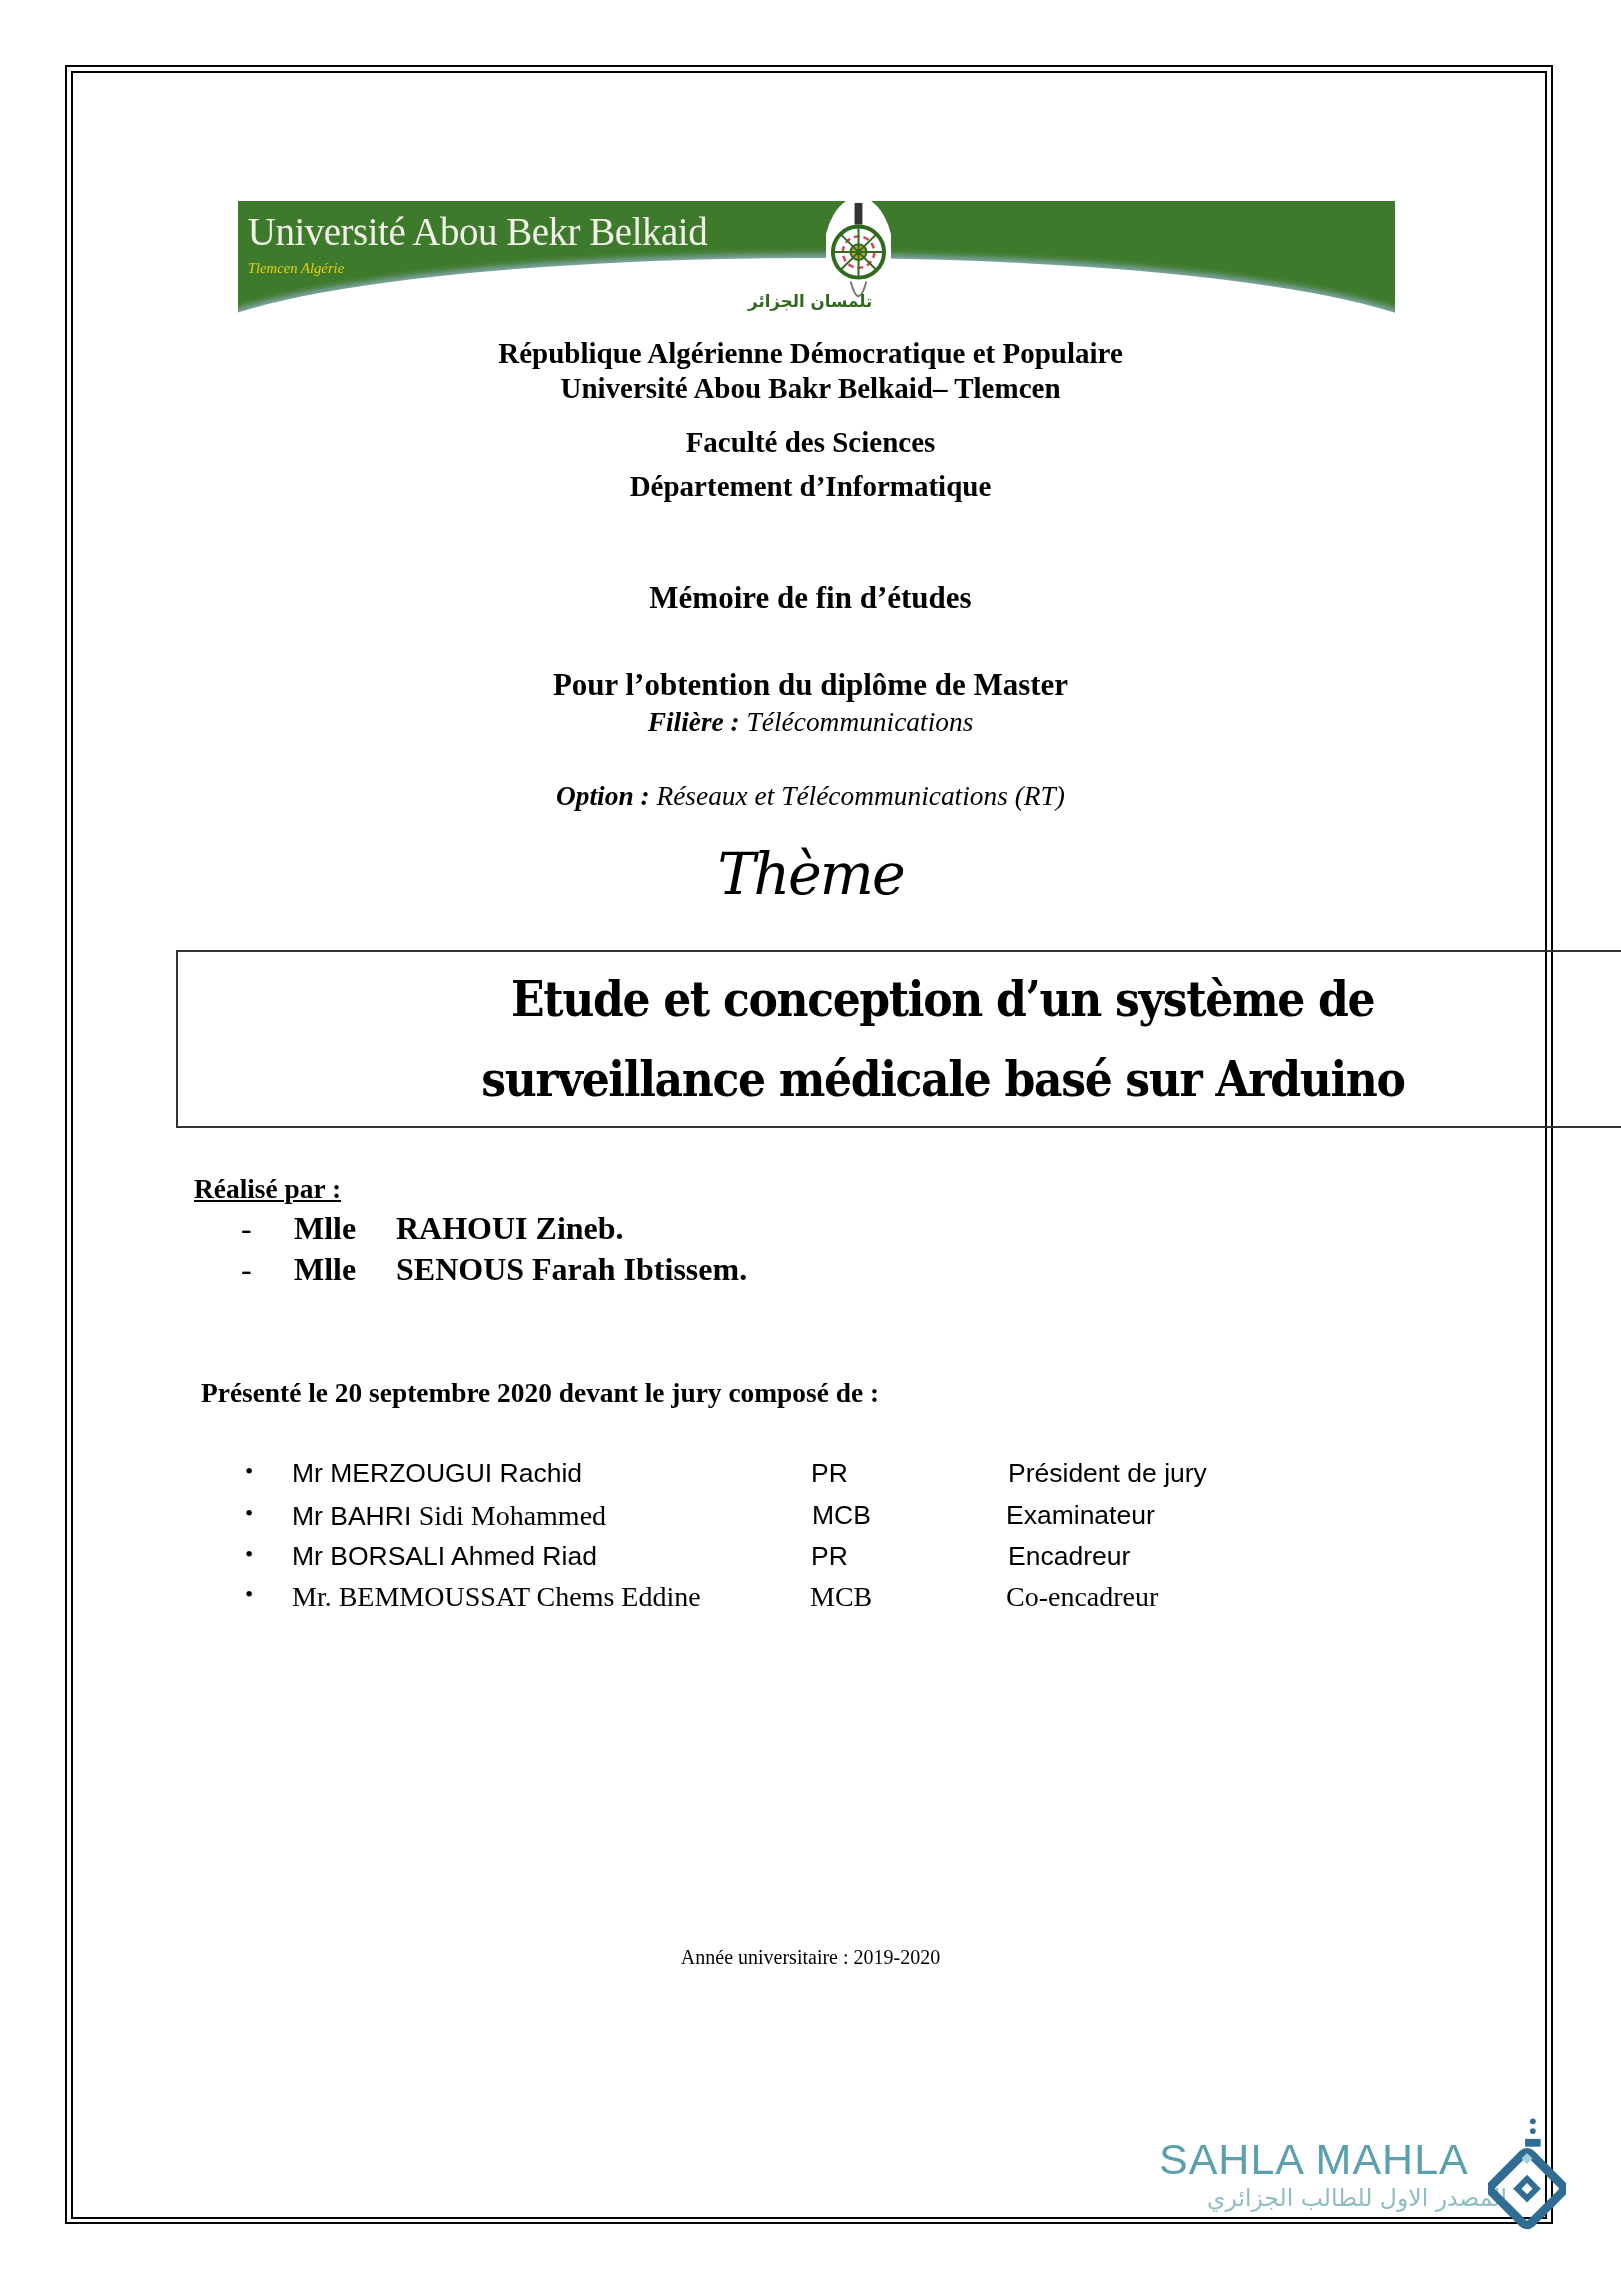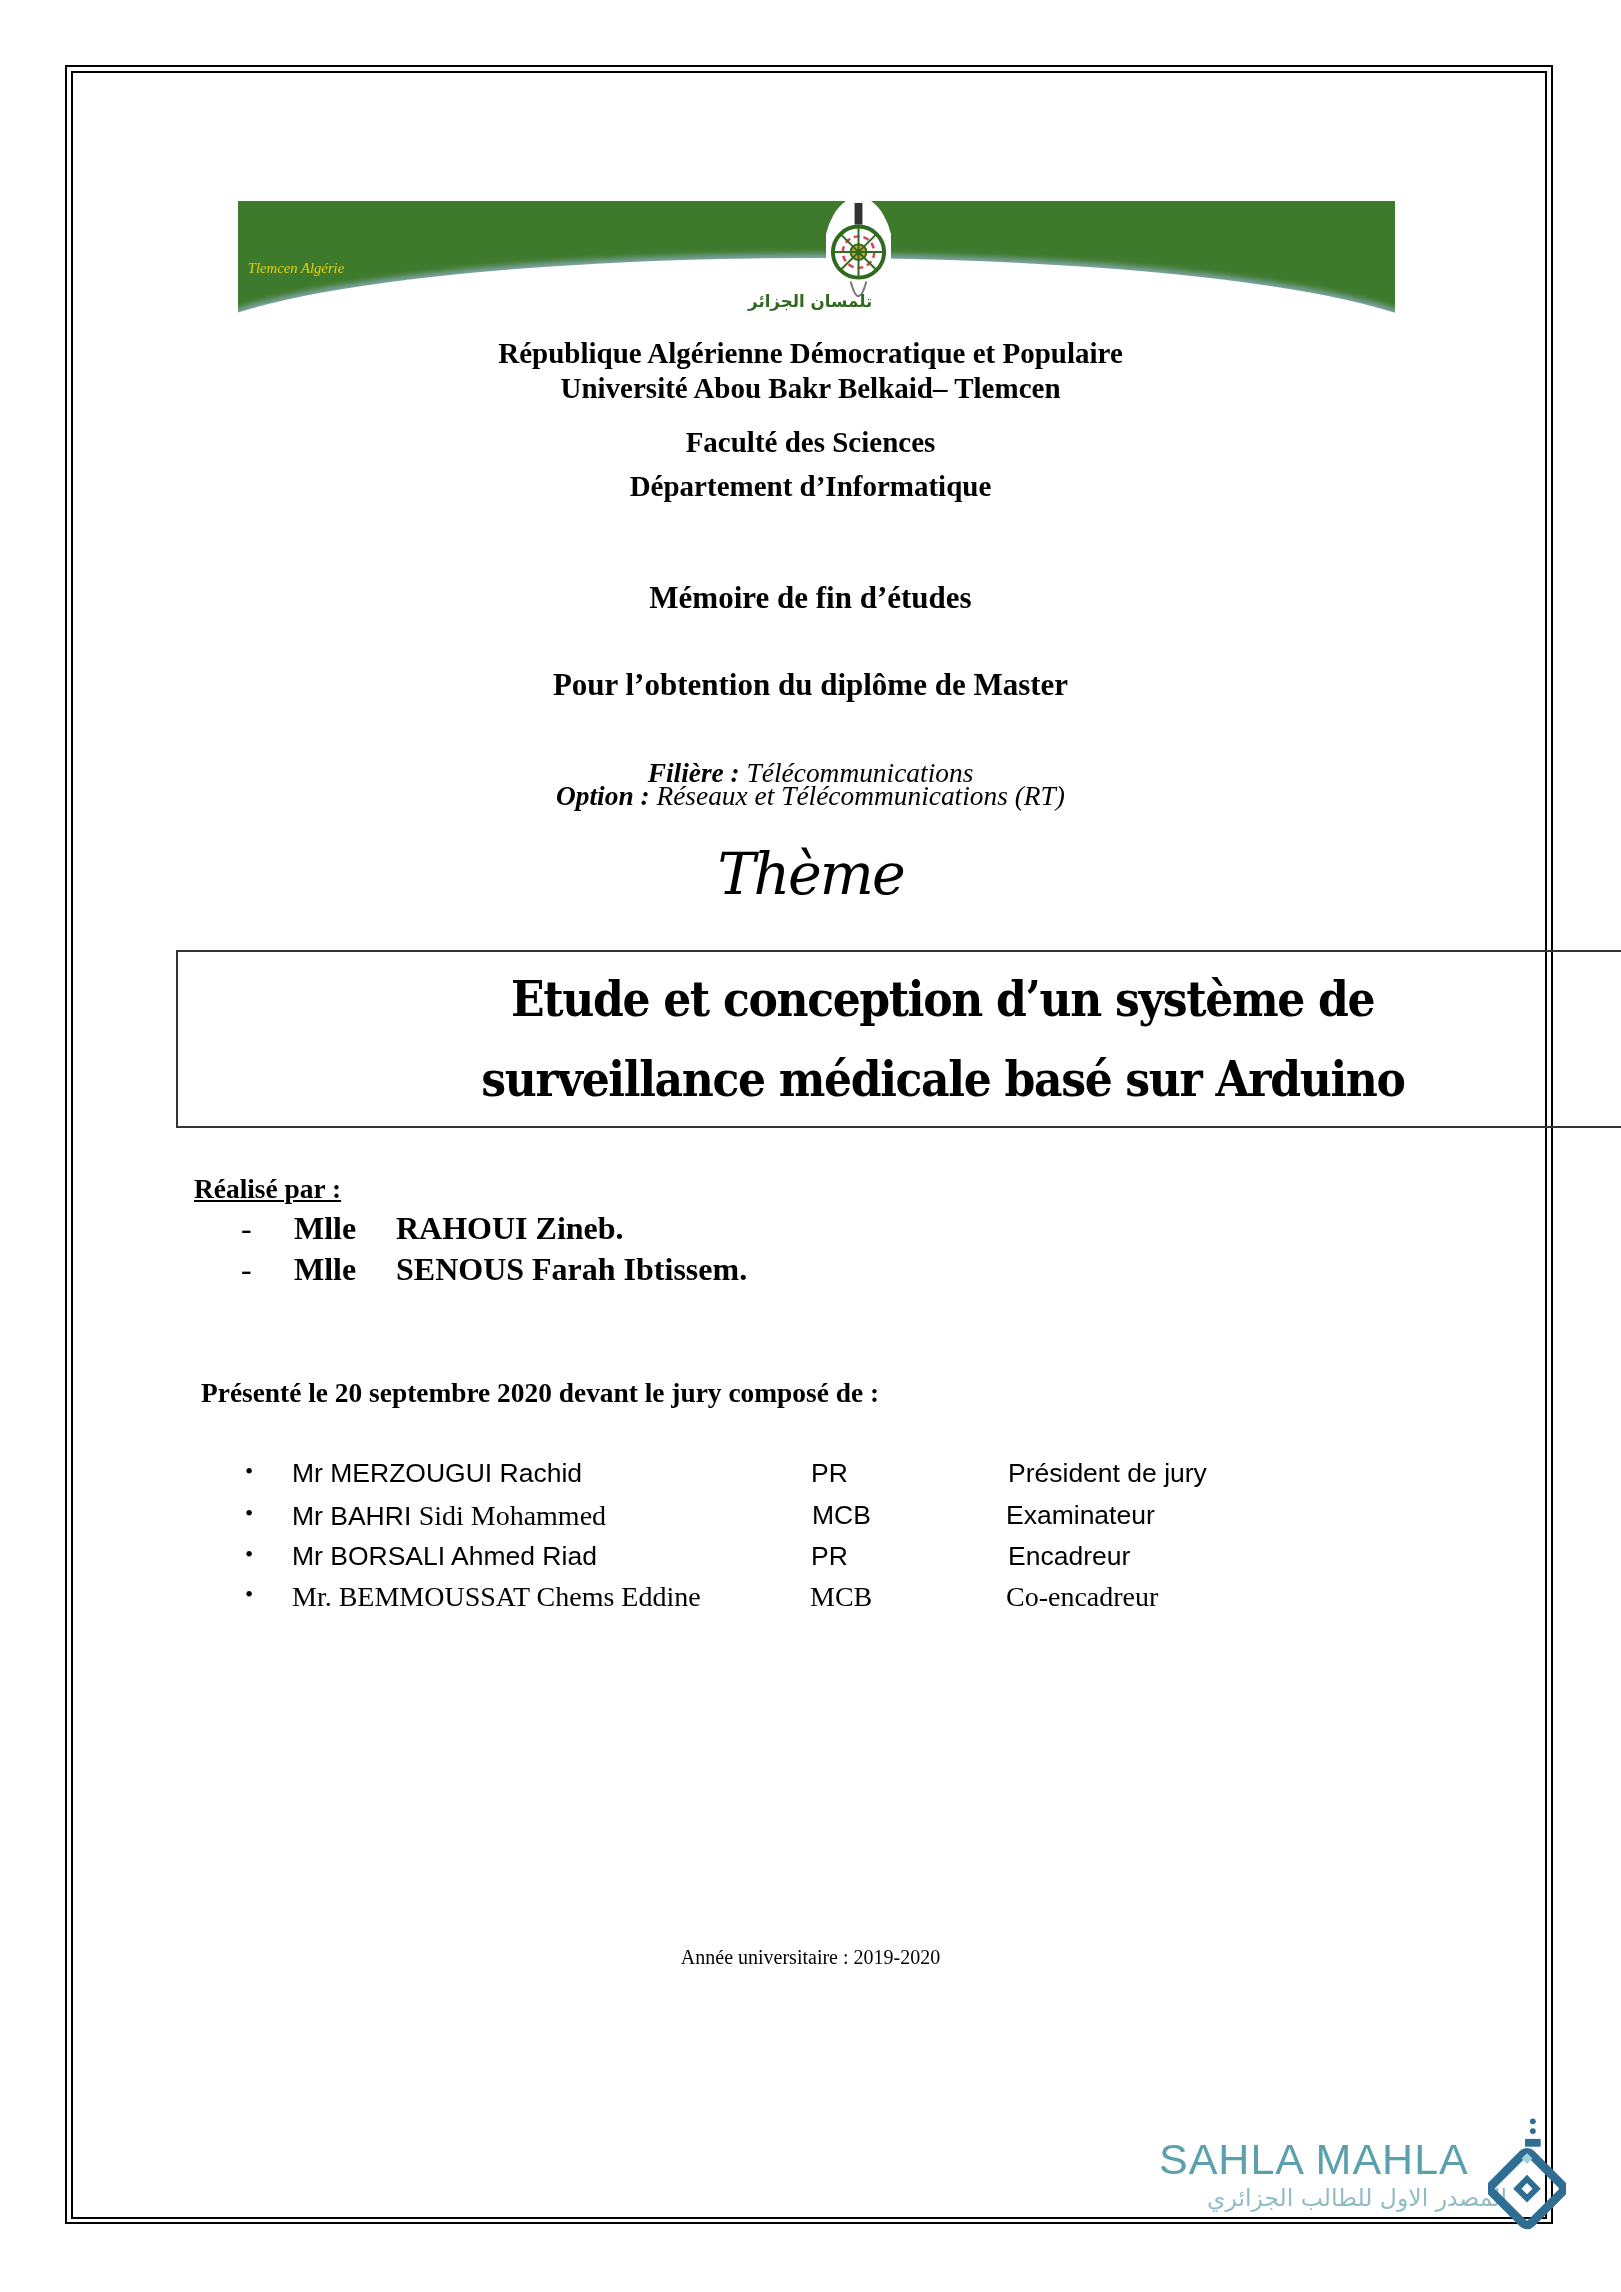--- a/index.html
+++ b/index.html
@@ -18,21 +18,21 @@
   .banner-seal { position:absolute; left:588px; top:0px; width:65px; height:114px; }
   .banner-seal-caption { position:absolute; left:510px; top:90px; font-family:"DejaVu Sans", sans-serif; font-size:16.7px; font-weight:bold; color:#2f6a1e; direction:rtl; white-space:nowrap; }
 
   .center-line { position:absolute; left:0; width:1621px; text-align:center; white-space:nowrap; }
 
   .inst { font-family:"Liberation Serif", serif; font-weight:bold; font-size:29px; line-height:44px; }
   .inst-1 { top:331px; } .inst-2 { top:354px;margin-top:12px; } .inst-3 { top:420px; } .inst-4 { top:464px; }
 
   .memoire { top:580px; font-size:31px; font-weight:bold; }
   .diplome { top:667px; font-size:31px; font-weight:bold; }
-  .filiere { top:758px; font-size:27.4px; font-style:italic; }
+  .filiere { top:707px; font-size:27.4px; font-style:italic; }
   .option { top:781px; font-size:27.4px; font-style:italic; }
   .label-bold { font-weight:bold; }
 
   .theme { top:841px; font-family:"DejaVu Serif", serif; font-style:italic; font-size:57px; letter-spacing:-2px; }
 
   .title-box { position:absolute; left:176px; top:950px; width:1533px; height:178px; border:2px solid #333; box-sizing:border-box; display:flex; flex-direction:column; justify-content:center; align-items:center; }
   .title-line { font-family:"DejaVu Serif", serif; font-weight:bold; font-size:49px; line-height:80px; letter-spacing:-1.5px; white-space:nowrap; transform:scaleX(0.9); }
 
   .realise-label { position:absolute; left:194px; top:1174px; font-size:27.4px; font-weight:bold; text-decoration:underline; }
   .student { position:absolute; left:241px; font-size:32px; font-weight:bold; white-space:nowrap; }
@@ -60,20 +60,21 @@
 </style>
 </head>
 <body>
 
 <div class="frame-outer"></div>
 <div class="frame-inner"></div>
 
 <div class="banner">
   <div class="banner-green"></div>
   <div class="banner-curve"></div>
+  <div class="banner-title-fr">Université Abou Bekr Belkaid</div>
   <div class="banner-sub-fr">Tlemcen  Algérie</div>
   <svg class="banner-seal" viewBox="0 0 66 116">
     <ellipse cx="33" cy="58" rx="36" ry="62" fill="#ffffff"></ellipse>
     <rect x="29" y="2" width="8" height="22" fill="#333"></rect>
     <circle cx="33" cy="52" r="26" fill="none" stroke="#2f6a1e" stroke-width="4"></circle>
     <circle cx="33" cy="52" r="16" fill="none" stroke="#d8445a" stroke-width="2.5" stroke-dasharray="6 4"></circle>
     <circle cx="33" cy="52" r="8" fill="#c9a43a" stroke="#2f6a1e" stroke-width="2"></circle>
     <circle cx="33" cy="52" r="3" fill="#444"></circle>
     <path d="M33 26 L33 78 M7 52 L59 52 M15 34 L51 70 M51 34 L15 70" stroke="#2f6a1e" stroke-width="2"></path>
     <path d="M25 82 Q33 112 41 82" fill="none" stroke="#777" stroke-width="2"></path>

